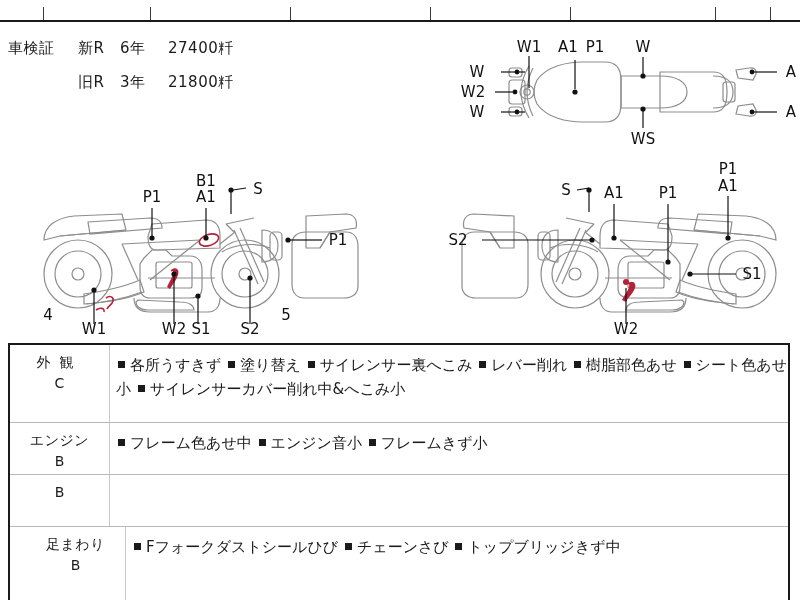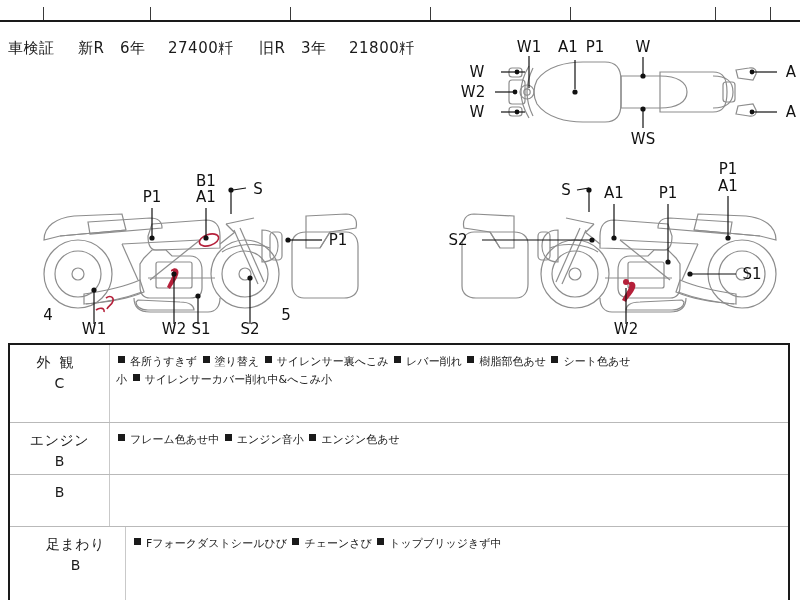--- a/index.html
+++ b/index.html
@@ -29,21 +29,21 @@
     font-size:11px;color:#6a6a6a;white-space:nowrap;
   }
 
   
   .cert{
     position:absolute;left:8px;top:32px;
     display:flex;align-items:flex-start;
     font-size:15px;letter-spacing:.5px;
   }
   .cert-label{width:70px;flex:0 0 70px;}
-  .cert-rows{display:flex;flex-direction:row;gap:1px;}
+  .cert-rows{display:flex;flex-direction:column;gap:15px;}
   .cert-row{display:flex;}
   .cert-row .c1{width:42px;}
   .cert-row .c2{width:48px;}
   .cert-row .c3{width:90px;}
 
   
   .diagrams{position:absolute;left:0;top:15px;width:800px;height:315px;}
   .diagram{position:absolute;}
   .dg-top{left:455px;top:10px;width:345px;height:120px;}
   .dg-left{left:30px;top:130px;width:350px;height:185px;}
@@ -76,21 +76,21 @@
     text-align:center;
     font-size:14px;line-height:1.5;
     border-right:1px solid #c9c9c9;
   }
   .cond-label .lbl-name{display:block;letter-spacing:.5px;}
   .cond-label .lbl-name.spaced{letter-spacing:9px;padding-left:0;}
   .cond-label .lbl-grade{display:block;font-size:14px;}
   .cond-items{
     flex:1 1 auto;
     padding:8px 4px 0 6px;
-    font-size:11px;line-height:1.62;
+    font-size:15px;line-height:1.62;
     box-sizing:border-box;
   }
   .cond-items .itm{white-space:nowrap;}
   .bullet{
     display:inline-block;
     width:7px;height:7px;
     background:#1a1a1a;
     margin:0 5px 0 2px;
     vertical-align:2px;
   }
@@ -382,21 +382,21 @@
 
     <div class="cond-row">
       <div class="cond-label">
         <span class="lbl-name">エンジン</span>
         <span class="lbl-grade">B</span>
       </div>
       <div class="cond-items">
         <div class="itm">
           <span class="bullet"></span><span>フレーム色あせ中</span>
           <span class="bullet"></span><span>エンジン音小</span>
-          <span class="bullet"></span><span>エンジン色あせ</span>
+          <span class="bullet"></span><span>フレームきず小</span>
         </div>
       </div>
     </div>
 
     <div class="cond-row">
       <div class="cond-label">
         <span class="lbl-grade">B</span>
       </div>
     </div>
 

